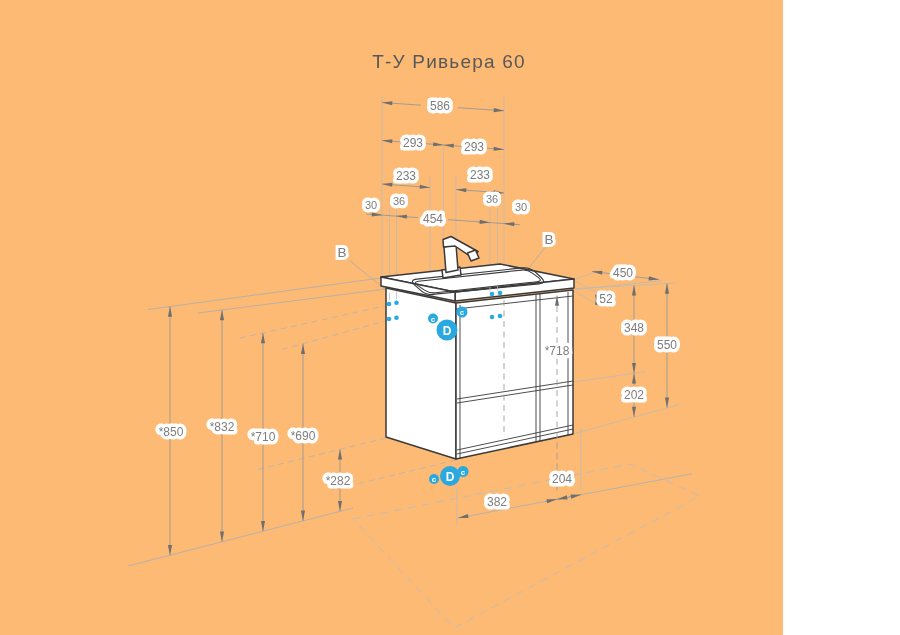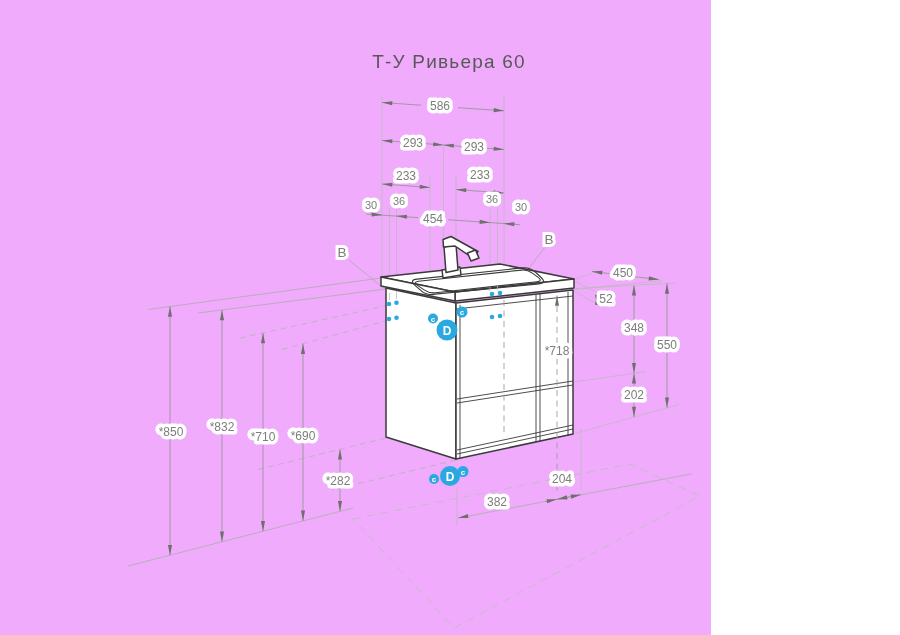--- a/index.html
+++ b/index.html
@@ -1,16 +1,16 @@
 <!DOCTYPE html>
 <html><head>
 <meta charset="utf-8">
 <style>
   html,body{margin:0;padding:0;background:#fff;}
-  .stage{position:relative;width:711px;height:635px;background:#f0abfc;overflow:hidden;
+  .stage{position:relative;width:783px;height:635px;background:#fdba74;overflow:hidden;
          font-family:"Liberation Sans", sans-serif;}
   svg{display:block}
   .title{font-size:19px;letter-spacing:1.2px;fill:#585858;}
   .dim{font-size:12px;fill:#7d7d7d;paint-order:stroke;stroke:#ffffff;stroke-width:7px;stroke-linejoin:round;}
   .dim.sm{font-size:11px;}
   .callout{font-size:13.5px;fill:#7d7d7d;paint-order:stroke;stroke:#ffffff;stroke-width:6px;}
   .ltrD{font-size:12px;font-weight:bold;fill:#ffffff;}
   .ltrC{font-size:8px;font-weight:bold;fill:#ffffff;}
   .ext{stroke:#b9b9b9;stroke-width:0.75;fill:none;}
   .ref{stroke:#adadad;stroke-width:0.85;fill:none;}

